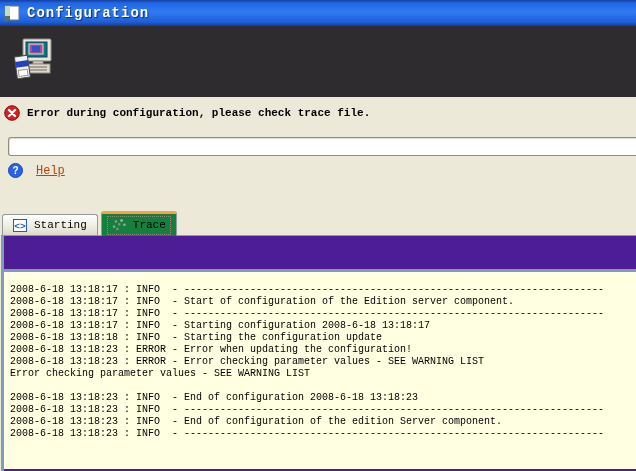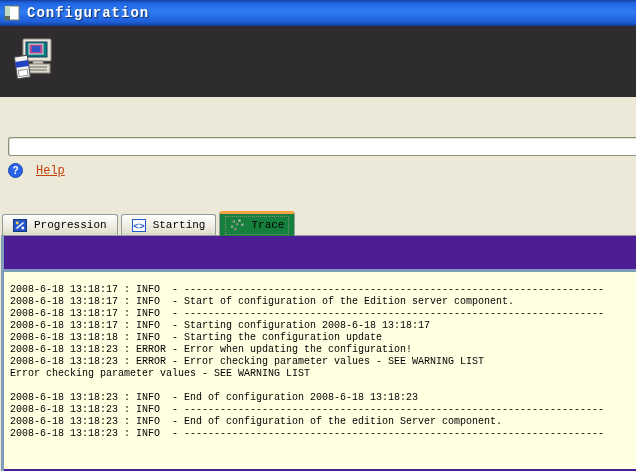--- a/index.html
+++ b/index.html
@@ -89,48 +89,44 @@
       <g transform="rotate(-8 8 30)">
         <rect x="2" y="18" width="13" height="22" fill="#F2F2F0" stroke="#4A4A4A"></rect>
         <rect x="2" y="23" width="13" height="6" fill="#2244C4"></rect>
         <rect x="4" y="32" width="9" height="6" fill="#FFFFFF" stroke="#9A9A9A"></rect>
       </g>
     </svg>
   </span>
 </div>
 
 <div class="main">
+  <div class="error-row">
+    <span style="display:inline-flex;">
+      <svg width="16" height="16" viewBox="0 0 16 16">
+        <circle cx="8" cy="8" r="7.3" fill="#D81E1E" stroke="#8E0E0E"></circle>
+        <path d="M5 5 L11 11 M11 5 L5 11" stroke="#FFFFFF" stroke-width="2.4" stroke-linecap="round"></path>
+      </svg>
+    </span>
+    <span class="error-text">Error during configuration, please check trace file.</span>
+  </div>
 
   <div class="progress-field"></div>
 
   <div class="help-row">
     <span style="display:inline-flex;">
       <svg width="15" height="15" viewBox="0 0 15 15">
         <circle cx="7.5" cy="7.5" r="7" fill="#2763E8" stroke="#1B48B0"></circle>
         <text x="7.5" y="11" font-size="10" font-weight="bold" text-anchor="middle" fill="#FFFFFF" font-family="Liberation Sans, sans-serif">?</text>
       </svg>
     </span>
     <span class="help-link">Help</span>
   </div>
 </div>
 
 <div class="tabstrip">
-  <div class="tab">
-    <span class="tab-inner">
-      <span class="ticon">
-        <svg width="14" height="13" viewBox="0 0 14 13">
-          <rect x="0.5" y="0.5" width="13" height="12" fill="#2458C8" stroke="#16367E"></rect>
-          <line x1="3.5" y1="9.5" x2="10.5" y2="3.5" stroke="#FFFFFF" stroke-width="1.6"></line>
-          <circle cx="4.2" cy="4" r="1.4" fill="#FFD24A"></circle>
-          <circle cx="9.8" cy="9" r="1.4" fill="#FFFFFF"></circle>
-        </svg>
-      </span>
-      <span>Progression</span>
-    </span>
-  </div>
 
   <div class="tab">
     <span class="tab-inner">
       <span class="ticon">
         <svg width="14" height="13" viewBox="0 0 14 13">
           <rect x="0.5" y="0.5" width="13" height="12" fill="#FFFFFF" stroke="#2458C8"></rect>
           <text x="7" y="10" font-size="9.5" font-weight="bold" text-anchor="middle" fill="#2458C8" font-family="Liberation Mono, monospace">&lt;&gt;</text>
         </svg>
       </span>
       <span>Starting</span>

